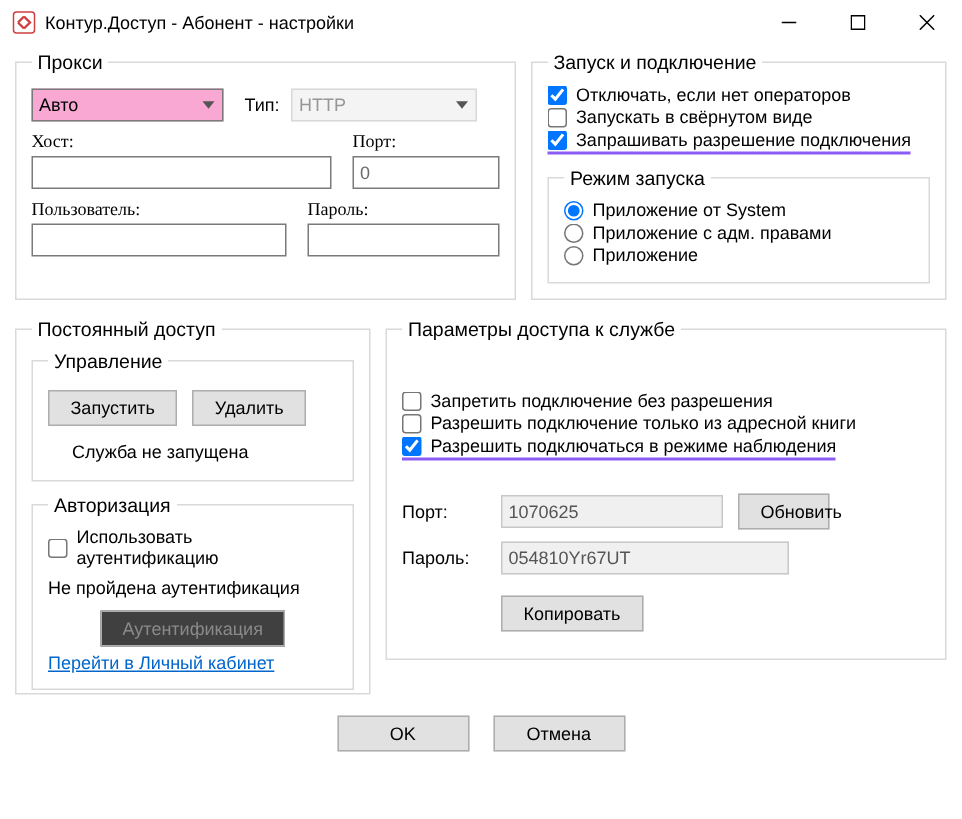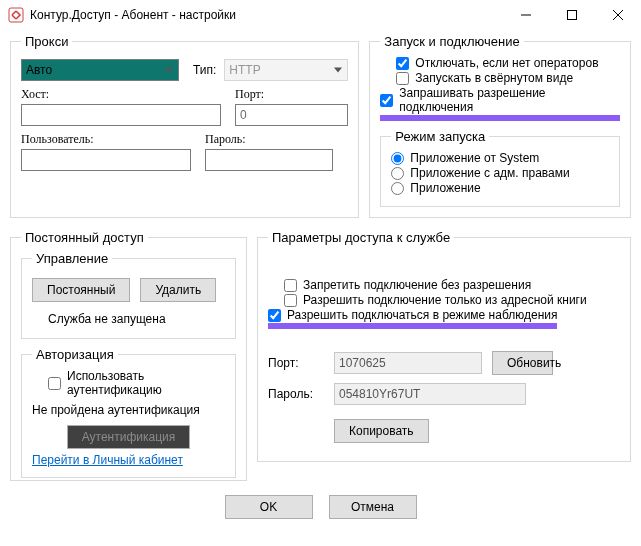--- a/index.html
+++ b/index.html
@@ -11,35 +11,35 @@
   .content { padding: 4px 10px 8px 10px; }
   fieldset { border: 1px solid #d9d9d9; margin: 0; padding: 6px 10px 10px 10px; }
   legend { padding: 0 4px; font-size: 13px; margin-top: 36px; }
   .top-row { display: flex; gap: 10px; }
   .proxy { flex: 0 0 333px; }
   .startup-box { flex: 1; }
   .label { display: block; margin-bottom: 2px; font-family: Liberation Serif, serif; }
   select, .select-like { height: 22px; border: 1px solid #7a7a7a; background: #e6e6e6; padding: 0 4px; appearance: none; position: relative; }
   .select-wrap { position: relative; display: inline-block; }
   .select-wrap::after { content: ""; position: absolute; right: 6px; top: 50%; width: 0; height: 0; border-left: 4px solid transparent; border-right: 4px solid transparent; border-top: 5px solid #555; transform: translateY(-50%); pointer-events: none; }
-  .select-auto { width: 158px; background:#0f766e; }
+  .select-auto { width: 128px; background:#f9a8d4; }
   .select-http { width: 124px; background:#e6e6e6; color:#6b6b6b; }
   select:disabled, input:disabled { background: #f0f0f0; color: #6b6b6b; border-color:#c8c8c8; }
   input[type=text], input[type=password] { height: 22px; border: 1px solid #7a7a7a; padding: 0 4px; background:#fff; }
   input[readonly]{ background:#f0f0f0; color:#555; border-color:#c8c8c8;}
   .row-line { display: flex; align-items: center; gap: 8px; margin-top: 4px;}
   .proxy .grid2 { display: flex; gap: 14px; margin-top: 6px; }
   .proxy .grid2 .col { flex:1; }
   .proxy .col input { width: 100%; }
-  .chk { display:flex; align-items:center; gap:6px; margin:1px 16px; }
+  .chk { display:flex; align-items:center; gap:6px; margin:1px 0; }
   .chk input { width:13px; height:13px; margin:0;}
   .radio { display:flex; align-items:center; gap:6px; margin:1px 0;}
   .radio input { width:13px; height:13px; margin:0;}
   fieldset.modefs { margin-top:8px; }
-  .underlined { border-bottom: 6px solid #8b5cf6; padding-bottom:1px; display:inline-flex; align-items:flex-end; gap:6px;}
+  .underlined { border-bottom: 2px solid #8b5cf6; padding-bottom:1px; display:inline-flex; align-items:flex-end; gap:6px;}
   .mid-row { display:flex; gap:10px; margin-top:12px; align-items:flex-start;}
   .perm-col { flex: 0 0 237px; display:flex; flex-direction:column; gap:10px;}
   .svc-col { flex:1; }
   .btn-std { height:24px; border:1px solid #adadad; background:#e1e1e1; padding:0 14px; }
   .btn-std:disabled { color:#8a8a8a; background:#404040;}
   .manage .btnrow { display:flex; gap:10px; margin:6px 0 10px 0;}
   .manage .status { margin: 10px 0 2px 16px;}
   .authbox .notauth { margin: 6px 0 8px 0; }
   .link { color:#0066cc; text-decoration:underline; display:inline-block; margin-top:4px;}
   .params-inner { padding-top: 26px; }
@@ -145,21 +145,21 @@
     </fieldset>
   </div>
 
   <div class="mid-row">
     <div class="perm-col">
       <fieldset style="padding-bottom:2px">
         <legend>Постоянный доступ</legend>
         <fieldset class="manage">
           <legend>Управление</legend>
           <div class="btnrow">
-            <button class="btn-std">Постоянный</button>
+            <button class="btn-std">Запустить</button>
             <button class="btn-std">Удалить</button>
           </div>
           <div class="status">Служба не запущена</div>
         </fieldset>
         <fieldset class="authbox" style="margin-top:8px">
           <legend>Авторизация</legend>
           <label class="chk">
               <input type="checkbox" style="">
               <span>Использовать аутентификацию</span>
             </label>

